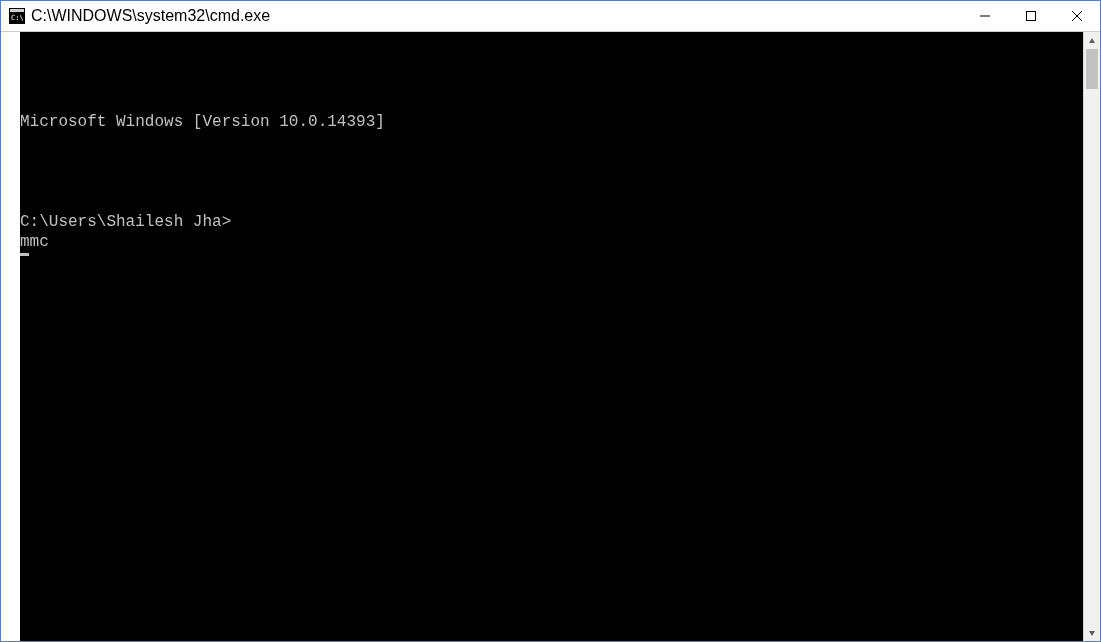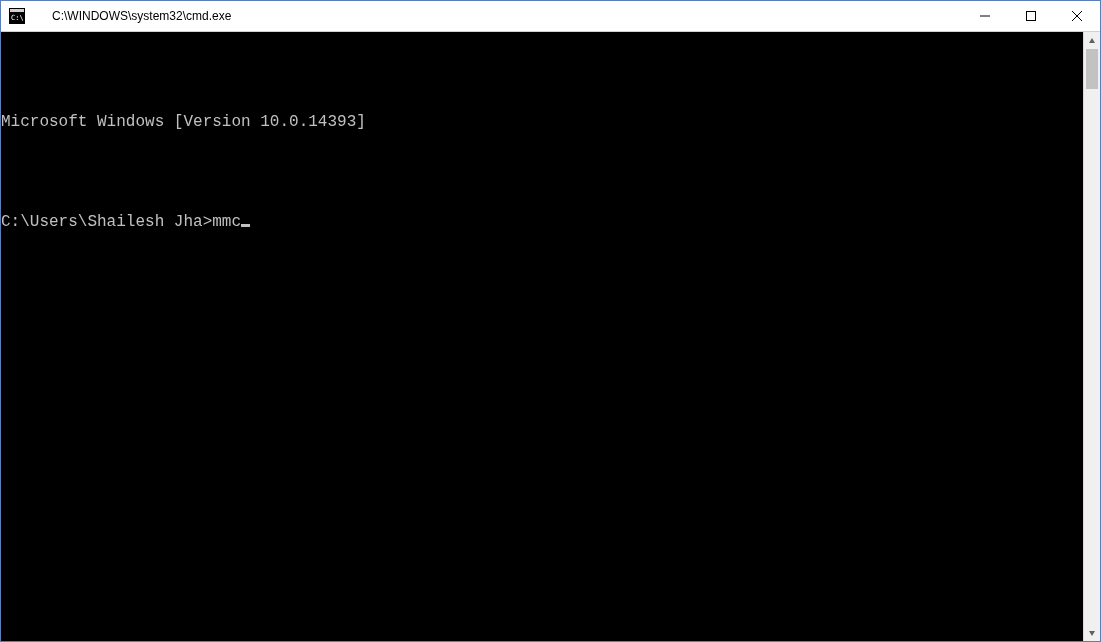--- a/index.html
+++ b/index.html
@@ -30,25 +30,24 @@
       display: flex;
       align-items: center;
       justify-content: center;
     }
     .titlebar-icon svg {
       width: 16px;
       height: 16px;
     }
     .titlebar-text {
       flex: 1;
-      font-size: 12px;
+      font-size: 16px;
       color: #000;
       white-space: nowrap;
       overflow: hidden;
-      margin-left: 21px;
     }
     .window-controls {
       display: flex;
       height: 100%;
     }
     .ctrl-btn {
       width: 46px;
       height: 100%;
       display: flex;
       align-items: center;
@@ -61,20 +60,21 @@
       width: 10px;
       height: 10px;
       stroke: #000;
       stroke-width: 1;
       fill: none;
     }
     .client-area {
       display: flex;
       height: calc(100% - 31px);
       background: #fff;
+      padding-left: 19px;
     }
     .console {
       flex: 1;
       background: #000000;
       color: #c0c0c0;
       font-family: Consolas, "Courier New", monospace;
       font-size: 16px;
       line-height: 20px;
       padding: 0;
       white-space: pre;
@@ -83,20 +83,21 @@
     }
     .console-content {
       padding: 0;
     }
     .console-line {
       display: block;
     }
     .prompt-line {
       display: flex;
       align-items: baseline;
+      flex-direction: column;
     }
     .cursor {
       display: inline-block;
       width: 9px;
       height: 3px;
       background: #c0c0c0;
       margin-left: 0;
       vertical-align: bottom;
       position: relative;
       bottom: -1px;

